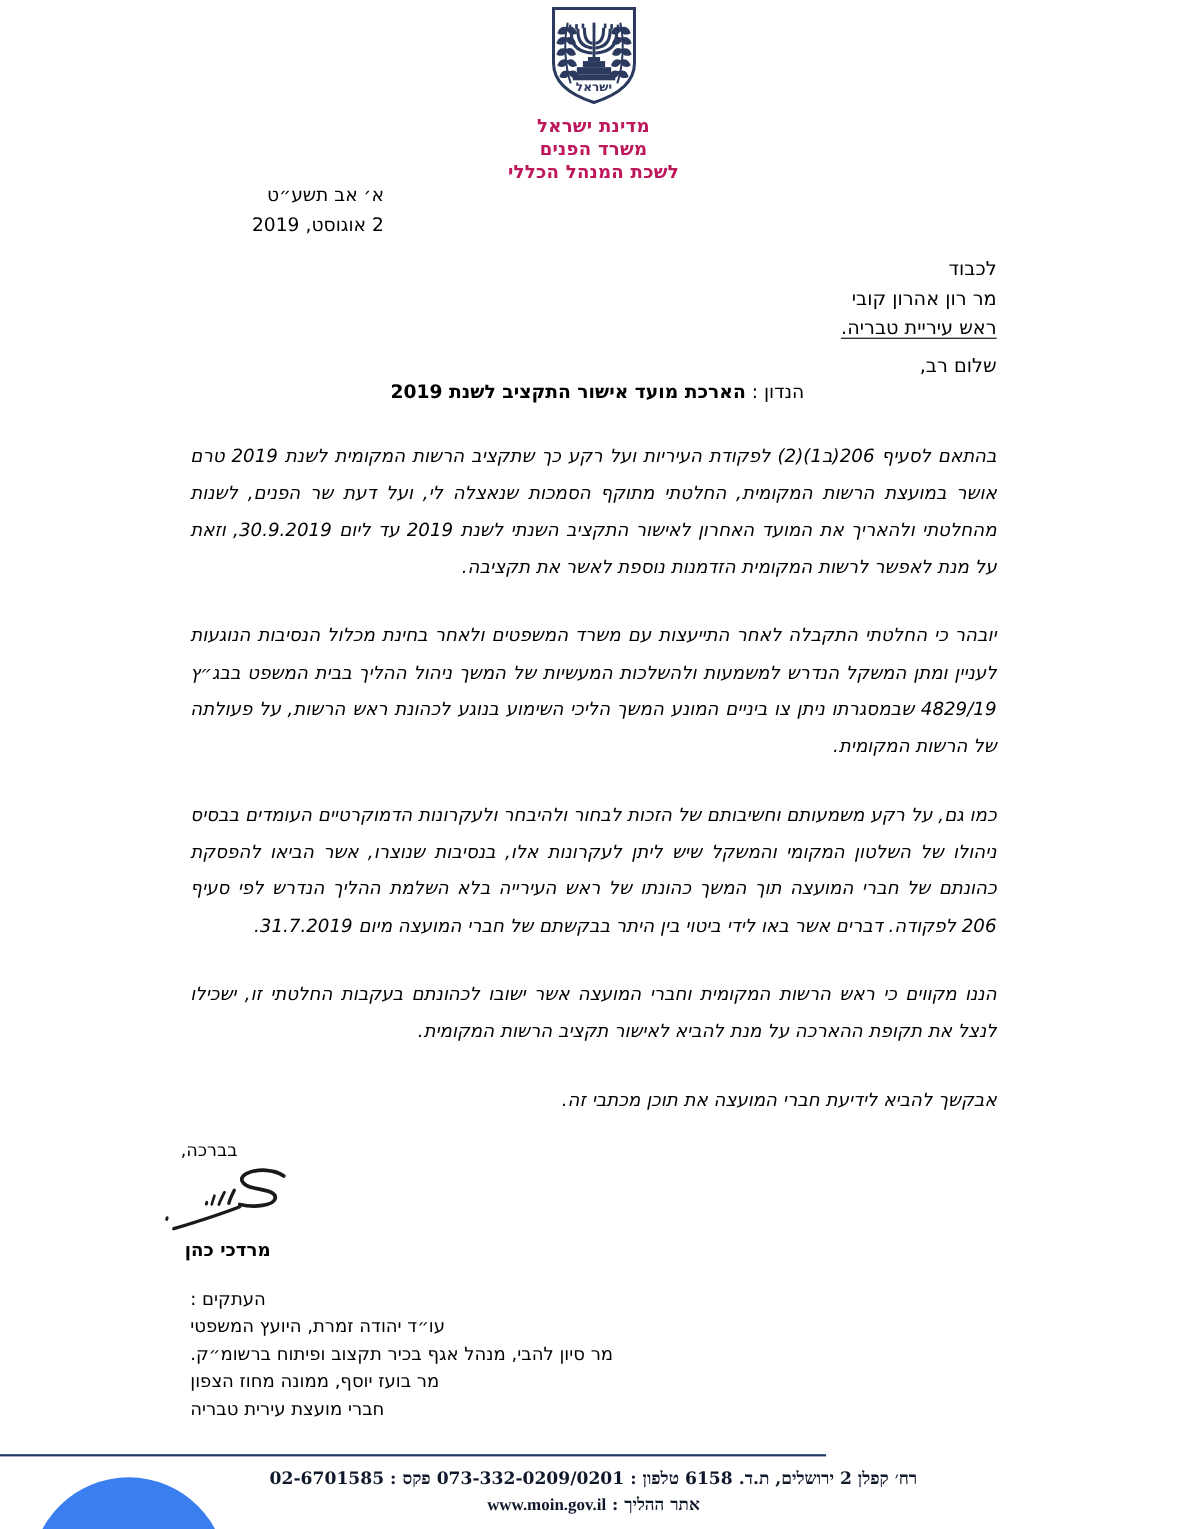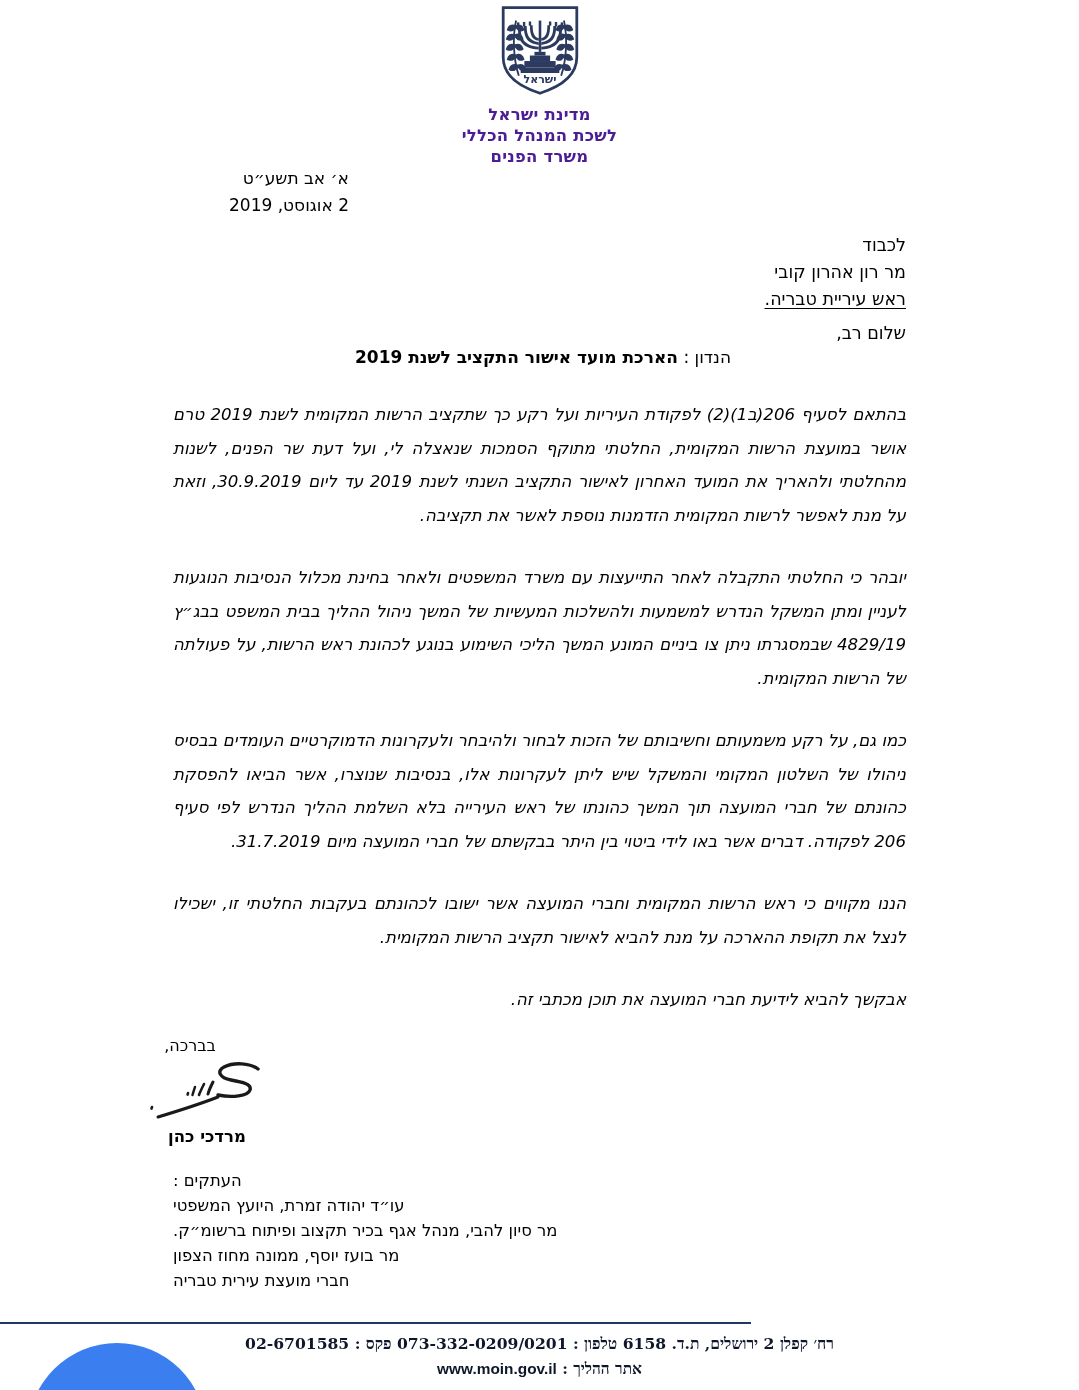--- a/index.html
+++ b/index.html
@@ -36,21 +36,21 @@
   .letterhead {
     position: absolute;
     left: 0;
     right: 0;
     top: 104px;
     text-align: center;
     font-weight: bold;
     font-size: 16.5px;
     line-height: 21px;
     letter-spacing: 0.2px;
-    color: #4c1d95;
+    color: #be185d;
   }
 
   
   .date-block {
     position: absolute;
     right: 730px;
     top: 165px;
     text-align: right;
     font-size: 17px;
     line-height: 27px;
@@ -174,21 +174,21 @@
     color: #0f172a;
     font-weight: bold;
     font-size: 15.6px;
     line-height: 25px;
     font-family: "DejaVu Serif", "Liberation Serif", serif;
   }
   .footer .site-line {
     font-size: 15.4px;
   }
   .footer .url {
-    font-family: Liberation Sans, sans-serif;
+    font-family: Liberation Serif, serif;
     direction: ltr;
     unicode-bidi: isolate;
   }
 
   
   .blue-dot {
     position: absolute;
     left: 28px;
     top: 1343px;
     width: 178px;
@@ -255,22 +255,22 @@
       <rect x="33" y="62" width="34" height="7"></rect>
       <rect x="29" y="69" width="42" height="6"></rect>
     </g>
 
     <text x="50" y="86" text-anchor="middle" font-size="12" font-weight="bold" fill="#2b3a5e" font-family="DejaVu Sans, sans-serif">ישראל</text>
   </svg>
 </div>
 
 <div class="letterhead">
   <div>מדינת ישראל</div>
+  <div>משרד הפנים</div>
   <div>לשכת המנהל הכללי</div>
-  <div>משרד הפנים</div>
 </div>
 
 <div class="date-block">
   <div>א׳ אב תשע״ט</div>
   <div class="greg">2 אוגוסט, 2019</div>
 </div>
 
 <div class="addressee">
   <div>לכבוד</div>
   <div>מר רון אהרון קובי</div>

